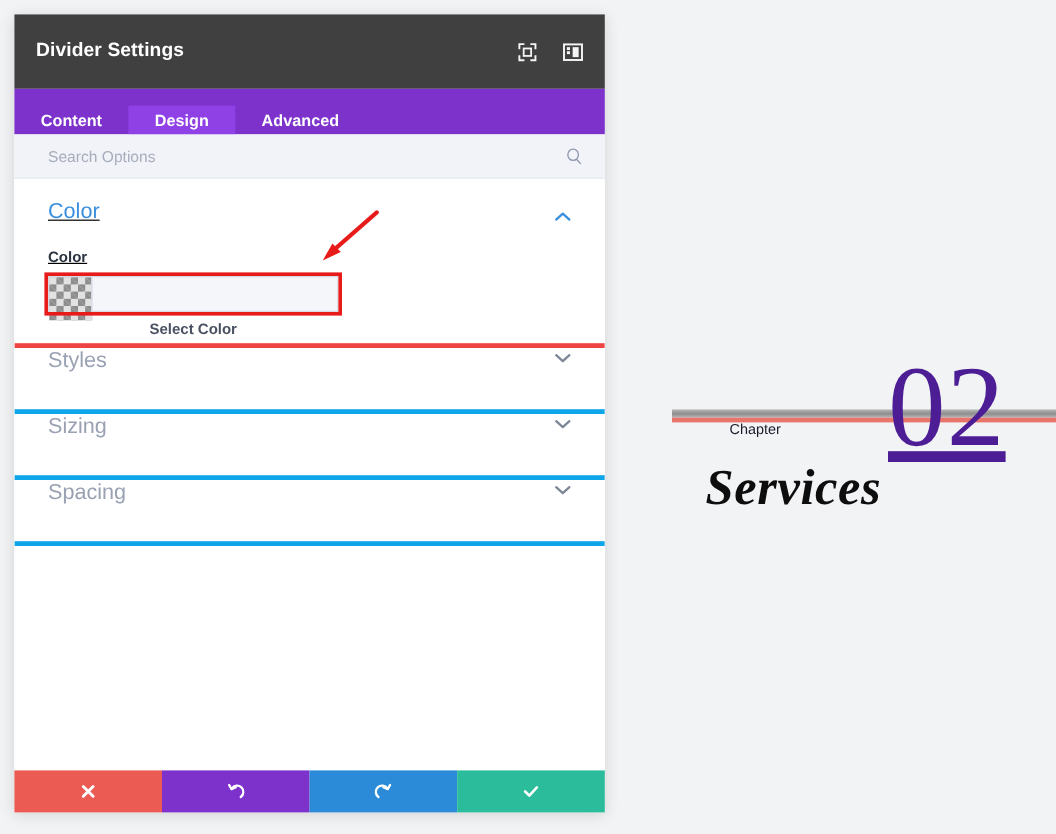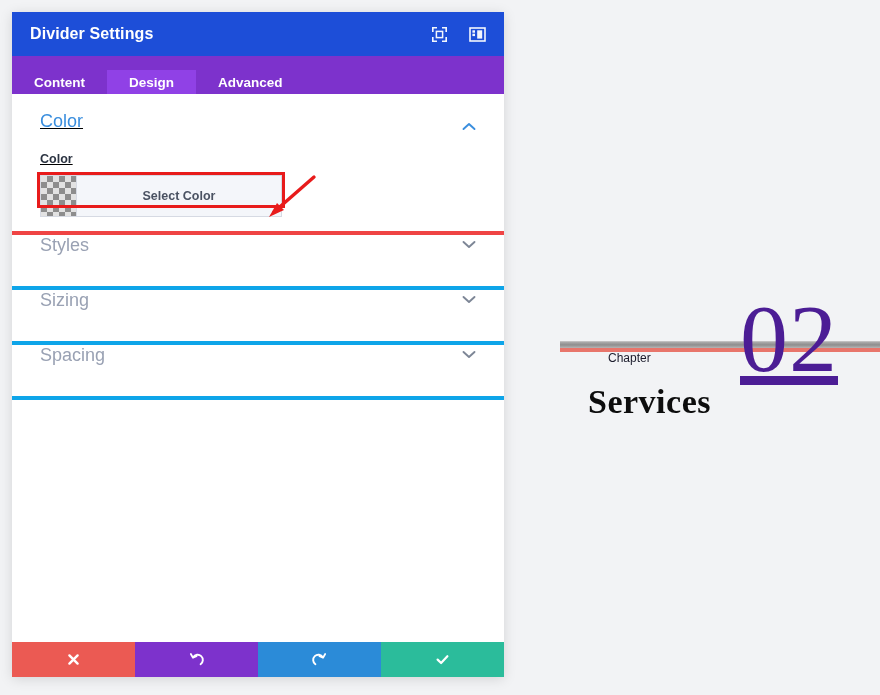--- a/index.html
+++ b/index.html
@@ -24,22 +24,22 @@
     width: 492px;
     height: 665px;
     background: #ffffff;
     box-shadow: 0 2px 12px rgba(0,0,0,0.13);
     display: flex;
     flex-direction: column;
   }
 
   
   .panel-header {
-    background: #1d4ed8;
-    height: 44px;
+    background: #404040;
+    height: 62px;
     display: flex;
     align-items: center;
     padding: 0 18px;
     flex: 0 0 auto;
   }
   .panel-title {
     color: #ffffff;
     font-size: 16px;
     font-weight: bold;
     letter-spacing: .1px;
@@ -146,26 +146,27 @@
     top: -3px;
     width: 248px;
     height: 36px;
     border: 3px solid #e81b1b;
     pointer-events: none;
   }
   .color-control {
     position: absolute;
     left: 0; top: 0;
     width: 242px;
-    height: 42px;
+    height: 30px;
     display: flex;
     align-items: stretch;
     border: 1px solid #d6dae3;
     background: #f4f6fa;
     cursor: pointer;
+    flex-direction: column;
   }
   .color-swatch {
     width: 36px;
     flex: 0 0 36px;
     background-image:
       linear-gradient(45deg, #8d8d8d 25%, transparent 25%, transparent 75%, #8d8d8d 75%),
       linear-gradient(45deg, #8d8d8d 25%, transparent 25%, transparent 75%, #8d8d8d 75%);
     background-size: 12px 12px;
     background-position: 0 0, 6px 6px;
     background-color: #e2e2e2;
@@ -276,22 +277,23 @@
     top: 56px;
     font-family: "Liberation Sans", sans-serif;
     font-size: 12px;
     color: #1b1b2b;
   }
   .services-word {
     position: absolute;
     left: 28px;
     top: 88px;
     font-family: "Liberation Serif", serif;
+    font-style: italic;
     font-weight: bold;
-    font-size: 34px;
+    font-size: 42px;
     color: #0d0d0d;
     letter-spacing: .5px;
   }
 </style>
 </head>
 <body>
 
 <div id="settings-panel">
 
   <div class="panel-header">
@@ -313,20 +315,29 @@
       </span>
     </div>
   </div>
 
   <div class="tab-bar">
     <div class="tab">Content</div>
     <div class="tab active">Design</div>
     <div class="tab">Advanced</div>
   </div>
 
+  <div class="search-bar">
+    <input class="search-input" type="text" placeholder="Search Options" style="">
+    <span class="search-icon">
+      <svg viewBox="0 0 15 15" xmlns="http://www.w3.org/2000/svg">
+        <ellipse cx="6.6" cy="6" rx="4.4" ry="4.7" fill="none" stroke="#8d96ab" stroke-width="1.1"></ellipse>
+        <line x1="9.6" y1="9.9" x2="13" y2="13.6" stroke="#8d96ab" stroke-width="1.1"></line>
+      </svg>
+    </span>
+  </div>
 
   <div class="panel-body">
 
     <div class="section-open">
       <div class="section-open-head">
         <div class="section-open-title">Color</div>
         <span class="chev">
           <svg viewBox="0 0 14 9" xmlns="http://www.w3.org/2000/svg">
             <polyline points="1.5,7 7,2 12.5,7" fill="none" stroke="#3a8ede" stroke-width="1.9" stroke-linecap="round" stroke-linejoin="round"></polyline>
           </svg>

